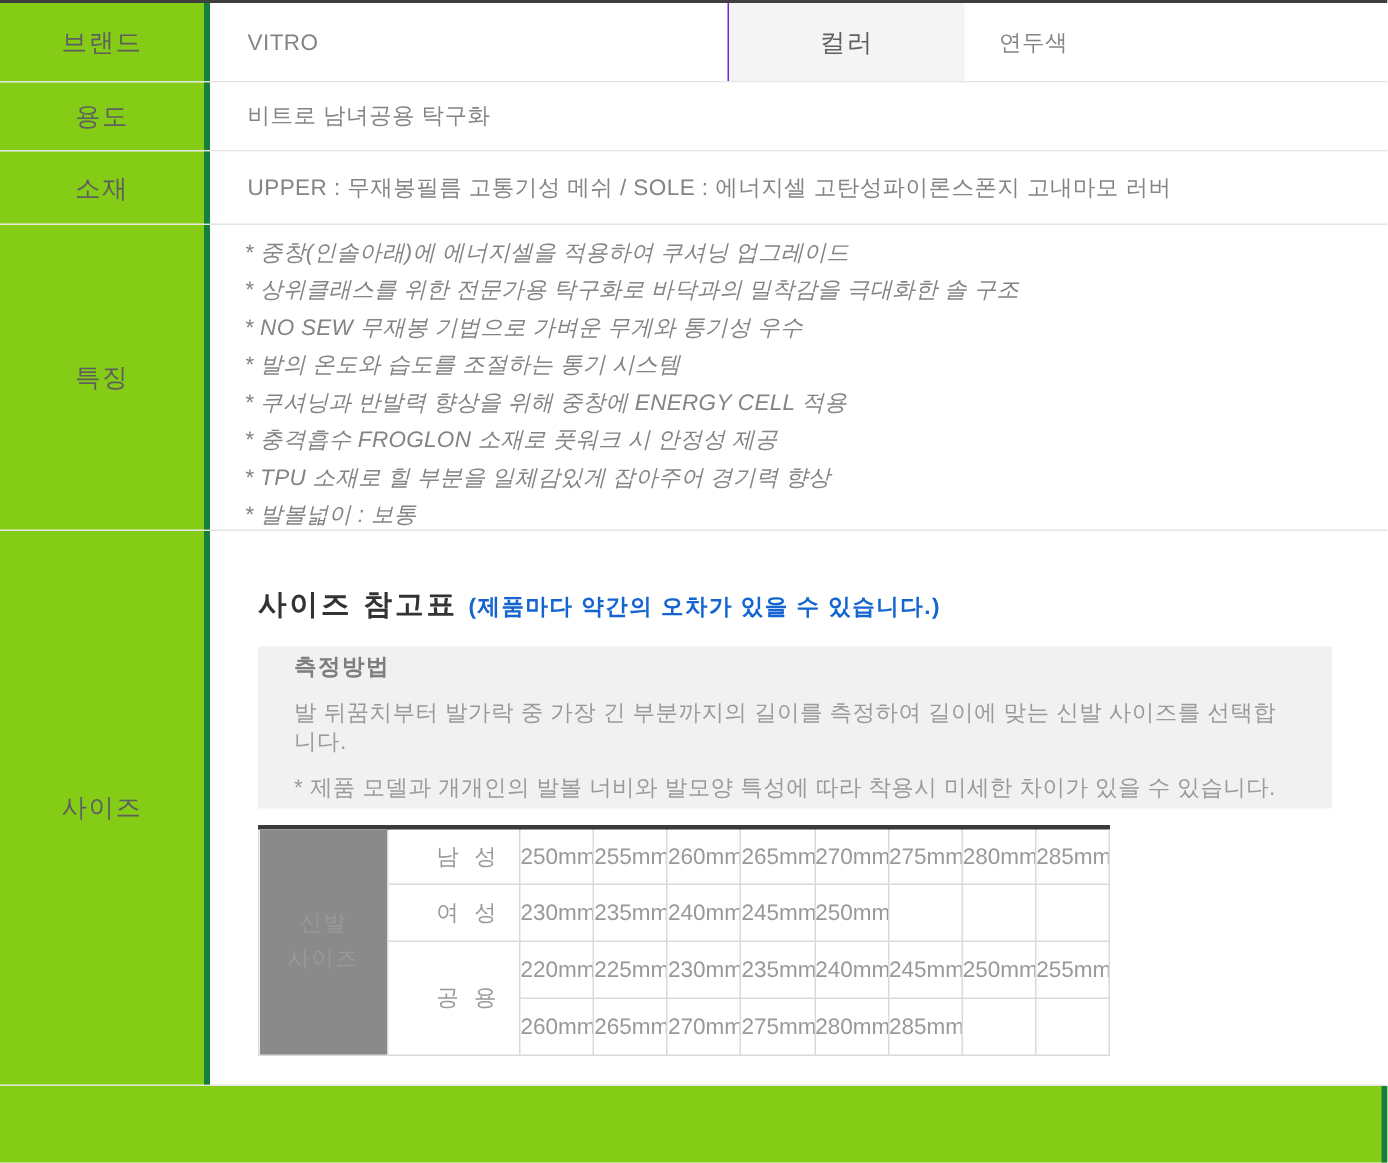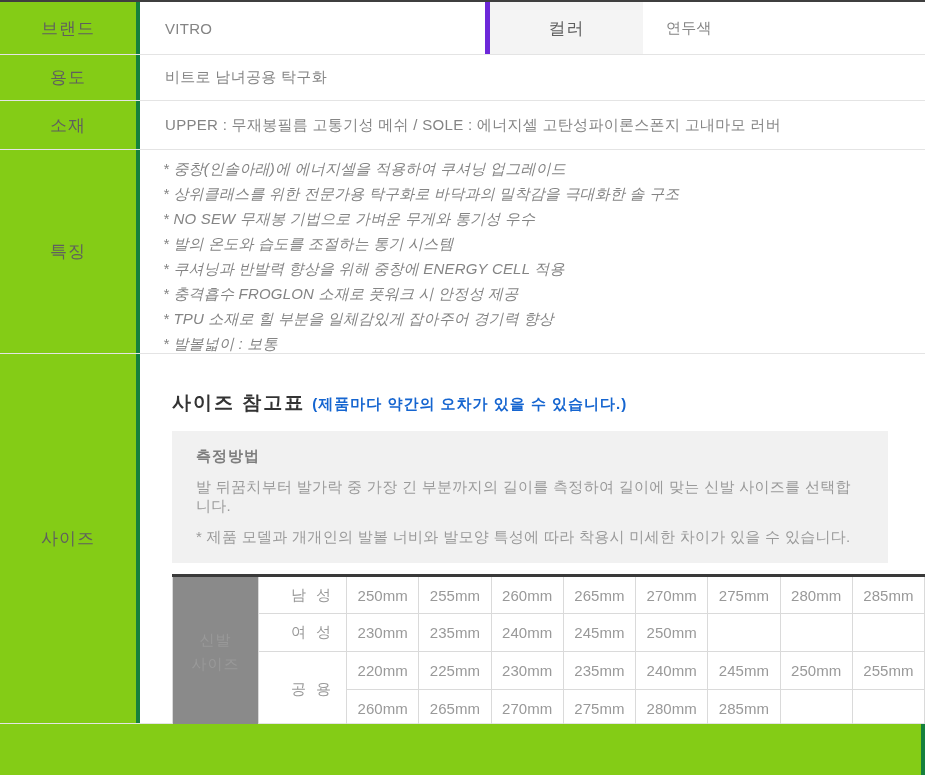--- a/index.html
+++ b/index.html
@@ -30,21 +30,21 @@
     display:flex; align-items:center; justify-content:center;
     font-size:17px; color:#5f5f5f;
     border-right:4px solid #15803d;
     letter-spacing:1px;
   }
   .label2 {
     flex:0 0 158px;
     background:#f4f4f4;
     display:flex; align-items:center; justify-content:center;
     font-size:17px; color:#5f5f5f;
-    border-left:5px solid #6d28d9;
+    border-left:1px solid #6d28d9;
     letter-spacing:1px;
   }
   .value {
     display:flex; align-items:center;
     font-size:15px; color:#848484;
     padding-left:25px;
     letter-spacing:0.3px;
   }
   .value1 { width:345px; }
   .value2 { flex:1; padding-left:23px; }
@@ -65,27 +65,27 @@
   }
 
   
   .size-cell { flex:1; padding:36px 0 0 32px; }
   .size-title-line { display:flex; align-items:baseline; height:22px; }
   .size-title { font-size:19px; font-weight:bold; color:#333333; letter-spacing:2px; }
   .size-note { font-size:15px; font-weight:bold; color:#1565d0; margin-left:7px; letter-spacing:1px; }
   .measure-box {
     width:716px; background:#f1f1f1;
     margin-top:19px;
-    padding:16px 24px;
+    padding:4px 24px;
   }
   .measure-heading { font-size:15px; font-weight:bold; color:#7e7e7e; letter-spacing:1px; }
   .measure-line { font-size:15px; color:#9a9a9a; margin-top:12px; letter-spacing:0.3px; }
 
   table.size-table {
-    width:753px;
+    width:568px;
     margin-top:11px;
     border-collapse:collapse;
     table-layout:fixed;
     border-top:3px solid #3a3a3a;
   }
   table.size-table td {
     border:1px solid #dadada;
     height:38px;
     font-size:15px; color:#999999;
     text-align:center;

